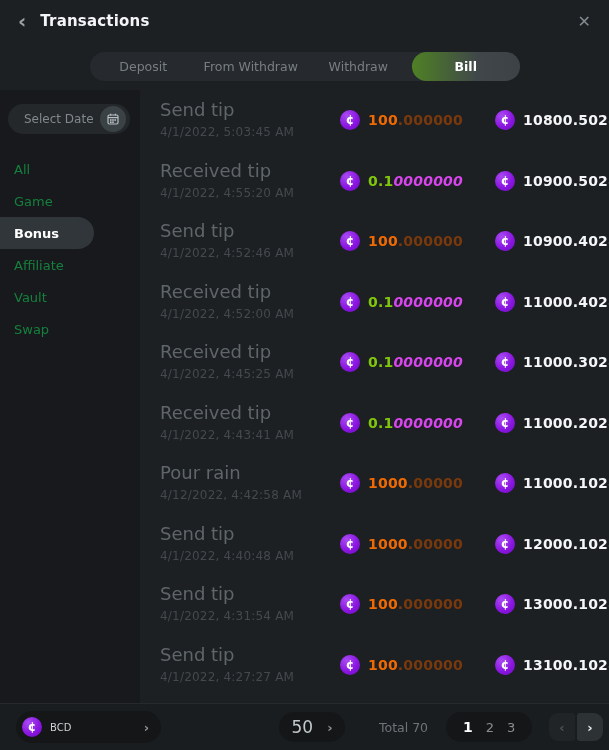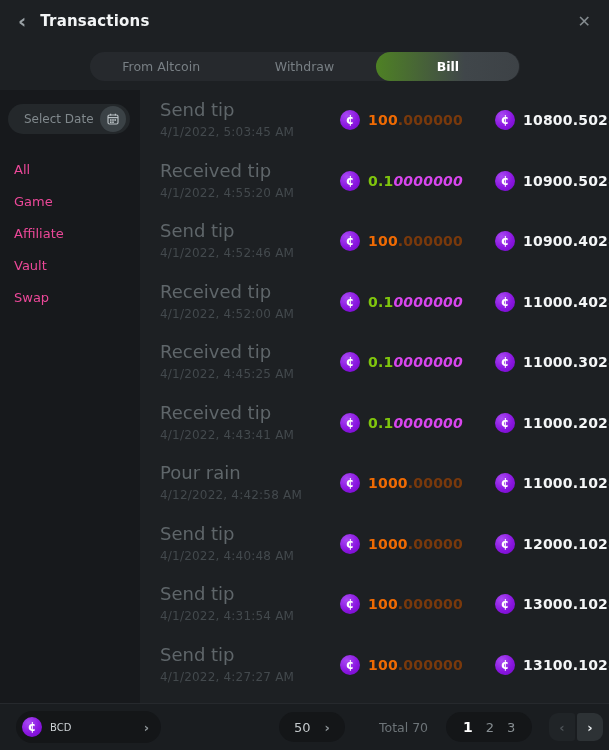--- a/index.html
+++ b/index.html
@@ -29,21 +29,21 @@
   }
 
   
   .content { flex:1; display:flex; min-height:0; }
   .sidebar { width:140px; flex:none; background:#17191c; padding-top:14px; }
   .select-date { margin:0 10px 0 8px; height:30px; background:#24282b; border-radius:17px;
                  display:flex; align-items:center; padding:0 4px 0 16px; cursor:pointer; }
   .select-date-label { color:#81898d; font-size:12px; flex:1; }
   .cal-circle { width:26px; height:26px; border-radius:50%; background:#3b4246; display:flex; align-items:center; justify-content:center; }
   .side-items { margin-top:19px; }
-  .side-item { height:32px; display:flex; align-items:center; padding-left:14px; color:#ec4899;
+  .side-item { height:32px; display:flex; align-items:center; padding-left:14px; color:#15803d;
                font-size:13px; cursor:pointer; }
   .side-item.active { background:#31363b; border-radius:0 16px 16px 0; width:94px;
                       color:#ffffff; font-weight:bold; }
 
   
   .list { flex:1; padding-top:0; }
   .row { height:60.5px; display:grid; grid-template-columns:200px 155px 1fr; align-items:center; padding-right:8px; }
   .row-left { padding-left:20px; align-self:start; padding-top:9px; }
   .row-type { color:#5f666a; font-size:18px; margin-bottom:5px; }
   .row-date { color:#43494d; font-size:12px; letter-spacing:.2px; }
@@ -61,21 +61,21 @@
 
   
   .footer { height:47px; flex:none; background:#1a1d20; border-top:1px solid #26292d;
             display:flex; align-items:center; padding:0 6px 0 16px; }
   .coin-pill { width:145px; height:32px; background:#141618; border-radius:16px; display:flex;
                align-items:center; padding:0 12px 0 6px; cursor:pointer; }
   .coin-pill .label { color:#cdd2d5; font-size:10px; margin-left:8px; flex:1; }
   .chev { color:#8d9498; font-size:13px; font-weight:bold; }
   .size-pill { margin-left:118px; width:66px; height:30px; background:#141618; border-radius:15px;
                display:flex; align-items:center; justify-content:center; gap:14px; cursor:pointer; }
-  .size-pill .val { color:#c3c8cb; font-size:13px; }
+  .size-pill .val { color:#c3c8cb; font-size:17px; }
   .total { margin-left:34px; color:#6d7478; font-size:12.5px; white-space:nowrap; }
   .pages { margin-left:18px; width:86px; height:30px; background:#141618; border-radius:15px;
            display:flex; align-items:center; justify-content:center; gap:13px; }
   .page { color:#878e92; font-size:13px; cursor:pointer; }
   .page.active { color:#ffffff; font-weight:bold; font-size:14px; }
   .nav { margin-left:auto; display:flex; gap:2px; }
   .nav-btn { width:26px; height:28px; display:flex; align-items:center; justify-content:center; font-size:13px; font-weight:bold; }
   .nav-btn.prev { background:#202427; border-radius:9px 3px 3px 9px; color:#4e5458; cursor:default; }
   .nav-btn.next { background:#2d3235; border-radius:3px 9px 9px 3px; color:#e9edef; cursor:pointer; }
   svg { display:block; }
@@ -86,21 +86,22 @@
 <div class="app">
 
   <div class="titlebar">
     <span class="back-btn">‹</span>
     <span class="title">Transactions</span>
     <span class="close-btn">✕</span>
   </div>
 
   <div class="tabsbar">
     <div class="tabs">
-      <div class="tab">From Altcoin</div>
+      <div class="tab">Deposit</div>
+      <div class="tab">From Withdraw</div>
       <div class="tab">Withdraw</div>
       <div class="tab active">Bill</div>
     </div>
   </div>
 
   <div class="content">
 
     <div class="sidebar">
       <div class="select-date">
         <span class="select-date-label">Select Date</span>
@@ -114,20 +115,21 @@
               <rect x="5.2" y="6.2" width="1.6" height="1.6" fill="#b9c0c4"></rect>
               <rect x="7.4" y="6.2" width="1.6" height="1.6" fill="#b9c0c4"></rect>
               <rect x="3" y="8.4" width="1.6" height="1.6" fill="#b9c0c4"></rect>
               <rect x="5.2" y="8.4" width="1.6" height="1.6" fill="#b9c0c4"></rect>
             </svg>
         </span>
       </div>
       <div class="side-items">
         <div class="side-item">All</div>
         <div class="side-item">Game</div>
+        <div class="side-item active">Bonus</div>
         <div class="side-item">Affiliate</div>
         <div class="side-item">Vault</div>
         <div class="side-item">Swap</div>
       </div>
     </div>
 
     <div class="list" id="tx-list">
   <div class="row" data-dir="out">
     <div class="row-left">
       <div class="row-type">Send tip</div>

